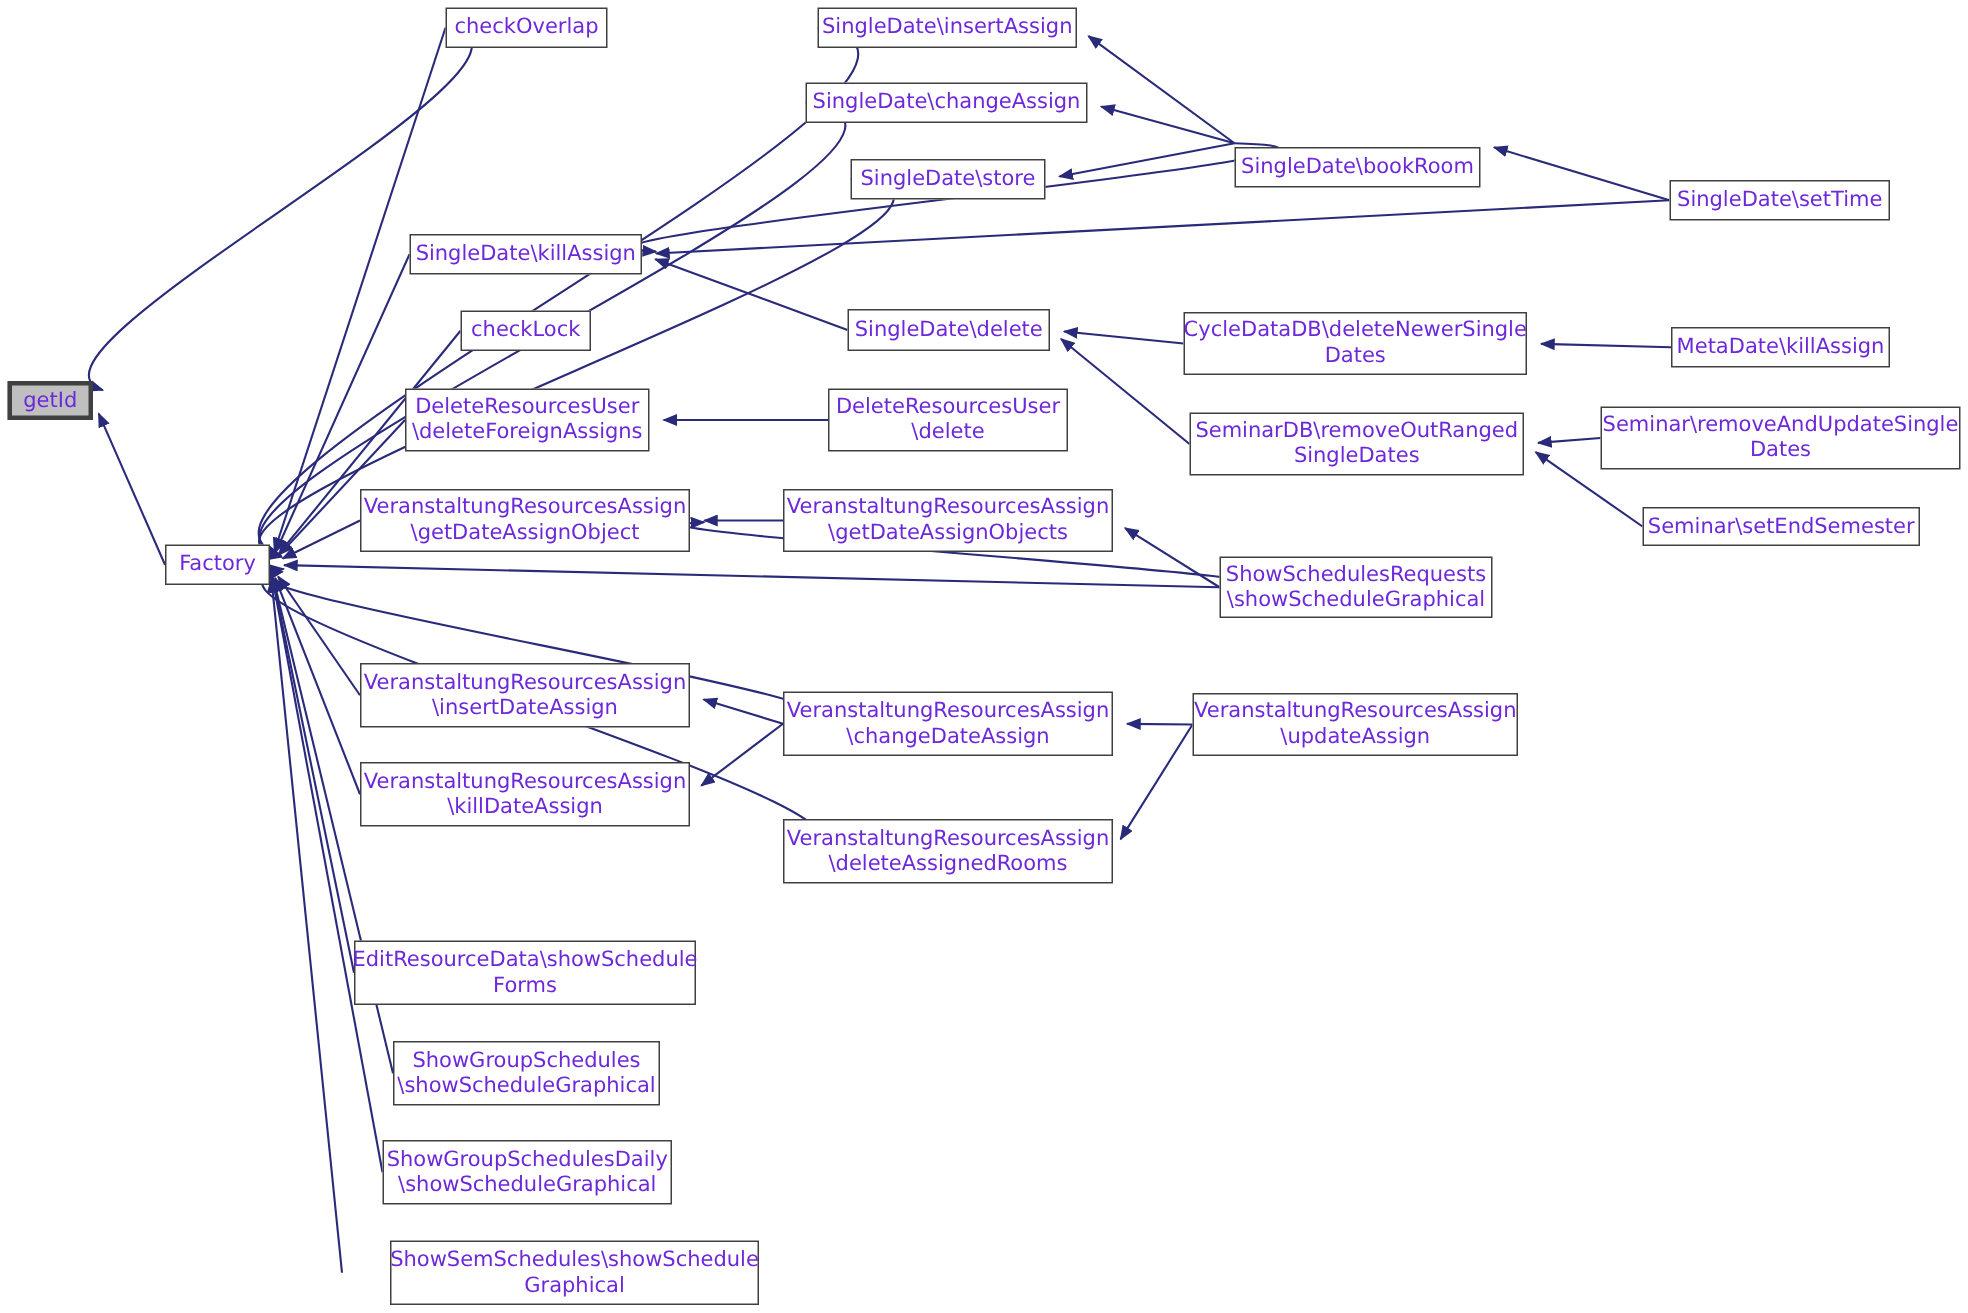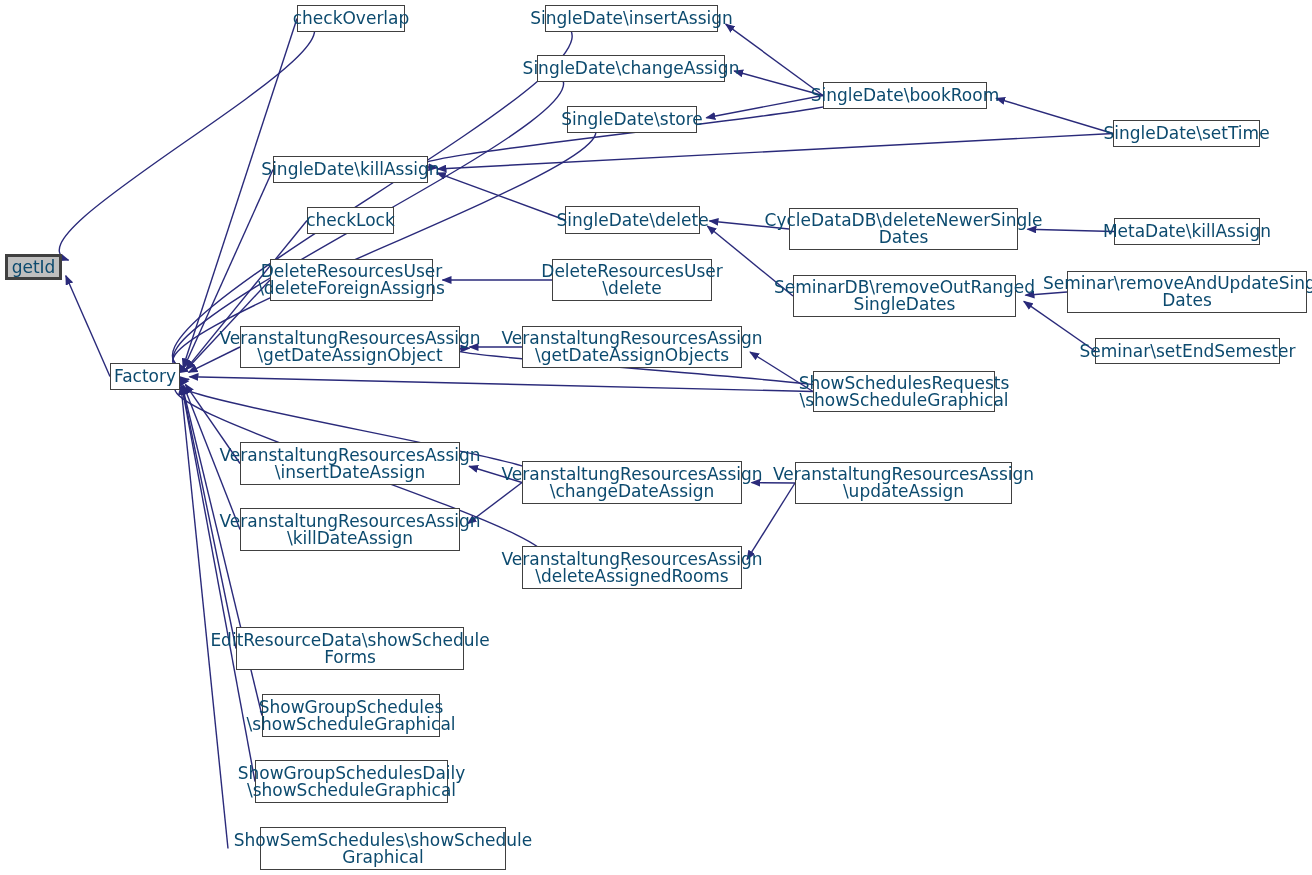--- a/index.html
+++ b/index.html
@@ -9,22 +9,22 @@
     background:#ffffff;
     font-family:"DejaVu Sans","Liberation Sans",sans-serif;
     overflow:hidden;
   }
   #edges{position:absolute;left:0;top:0;width:1312px;height:875px;}
   .node{
     position:absolute;
     box-sizing:border-box;
     border:1px solid #404040;
     background:#ffffff;
-    color:#0c4a6e;
-    font-size:17px;
+    color:#6d28d9;
+    font-size:14px;
     line-height:17px;
     display:flex;
     align-items:center;
     justify-content:center;
     text-align:center;
     white-space:pre-line;
     letter-spacing:0px;
     z-index:5;
   }
   .node.root{
@@ -111,21 +111,21 @@
       <div class="node" style="left: 567px; top: 106px; width: 130px; height: 27px;">SingleDate\store</div>
       <div class="node" style="left: 565px; top: 206px; width: 135px; height: 28px;">SingleDate\delete</div>
       <div class="node" style="left: 552px; top: 259px; width: 160px; height: 42px;">DeleteResourcesUser
 \delete</div>
       <div class="node" style="left: 522px; top: 326px; width: 220px; height: 42px;">VeranstaltungResourcesAssign
 \getDateAssignObjects</div>
       <div class="node" style="left: 522px; top: 461px; width: 220px; height: 43px;">VeranstaltungResourcesAssign
 \changeDateAssign</div>
       <div class="node" style="left: 522px; top: 546px; width: 220px; height: 43px;">VeranstaltungResourcesAssign
 \deleteAssignedRooms</div>
-      <div class="node" style="left: 823px; top: 82px; width: 164px; height: 27px;">SingleDate\bookRoom</div>
+      <div class="node" style="left: 823px; top: 98px; width: 164px; height: 27px;">SingleDate\bookRoom</div>
       <div class="node" style="left: 789px; top: 208px; width: 229px; height: 42px;">CycleDataDB\deleteNewerSingle
 Dates</div>
       <div class="node" style="left: 793px; top: 275px; width: 223px; height: 42px;">SeminarDB\removeOutRanged
 SingleDates</div>
       <div class="node" style="left: 813px; top: 371px; width: 182px; height: 41px;">ShowSchedulesRequests
 \showScheduleGraphical</div>
       <div class="node" style="left: 795px; top: 462px; width: 217px; height: 42px;">VeranstaltungResourcesAssign
 \updateAssign</div>
       <div class="node" style="left: 1113px; top: 120px; width: 147px; height: 27px;">SingleDate\setTime</div>
       <div class="node" style="left: 1114px; top: 218px; width: 146px; height: 27px;">MetaDate\killAssign</div>

